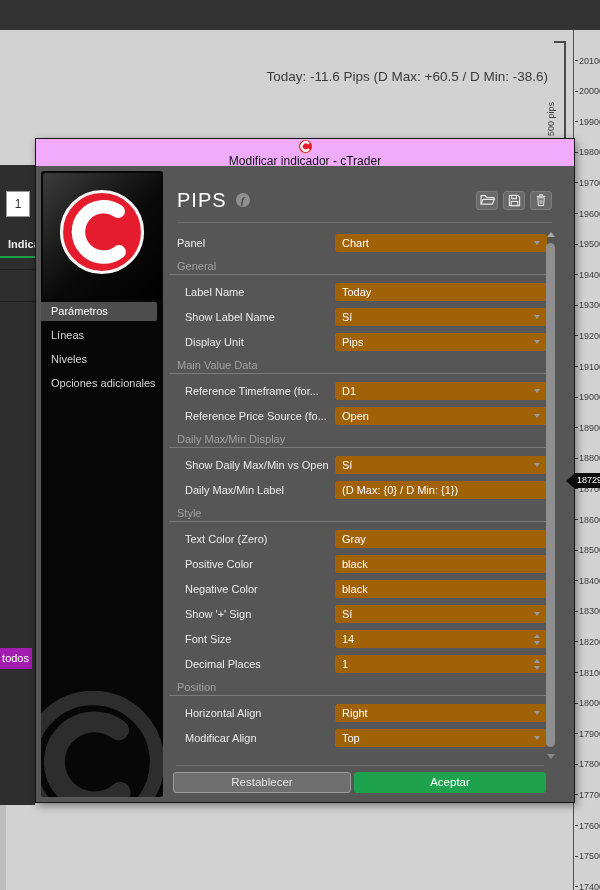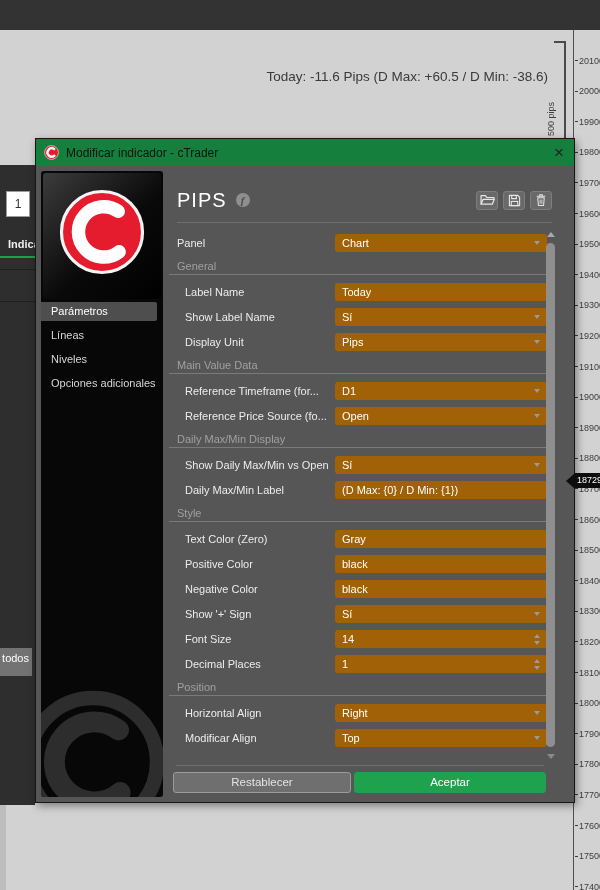--- a/index.html
+++ b/index.html
@@ -24,28 +24,28 @@
   .price-badge .box { background:#0d0d0d; color:#fff; font-size:9px; height:15px; line-height:15px; padding:0 3px; min-width:27px; }
 
   
   .left-panel { position:absolute; left:0; top:165px; width:35px; height:640px; background:#2e2e2e; }
   .lp-input { position:absolute; left:6px; top:26px; width:24px; height:26px; background:#fff; border:1px solid #9a9a9a;
               font-size:12px; color:#333; text-align:center; line-height:24px; }
   .lp-tab { position:absolute; left:8px; top:73px; font-size:11px; font-weight:bold; color:#f0f0f0; white-space:nowrap; }
   .lp-green { position:absolute; left:0; top:91px; width:35px; height:2px; background:#19a24c; }
   .lp-sep1 { position:absolute; left:0; top:104px; width:35px; height:1px; background:#1f1f1f; }
   .lp-sep2 { position:absolute; left:0; top:136px; width:35px; height:1px; background:#1f1f1f; }
-  .lp-todos { position:absolute; left:0; top:483px; width:32px; height:28px; background:#737373; color:#fff;
+  .lp-todos { position:absolute; left:0; top:483px; width:32px; height:21px; background:#a21caf; color:#fff;
               font-size:11px; line-height:21px; text-align:right; padding-right:3px; overflow:hidden; }
   .bottom-strip { position:absolute; left:0; top:805px; width:6px; height:85px; background:#bdbdbd; }
 
   
   .dialog { position:absolute; left:35px; top:138px; width:540px; height:665px; background:#565656;
             border:1px solid #161616; box-shadow:2px 3px 8px rgba(0,0,0,.4); }
-  .titlebar { position:absolute; left:0; top:0; right:0; height:27px; background:#15803d; display:flex; align-items:center; }
+  .titlebar { position:absolute; left:0; top:0; right:0; height:27px; background:#f0abfc; display:flex; align-items:center;flex-direction:column; }
   .titlebar .tlogo { width:15px; height:15px; margin:0 7px 0 8px; flex:none; }
   .title-text { font-size:12px; color:#111; }
   .close-btn { margin-left:auto; margin-right:10px; font-size:17px; color:#222; line-height:27px; cursor:default; }
 
   .dlg-body { position:absolute; left:0; top:27px; right:0; bottom:0; background:#565656; }
 
   .dlg-sidebar { position:absolute; left:5px; top:5px; width:122px; bottom:5px; background:#070707; border-radius:3px; overflow:hidden; }
   .logo-tile { position:absolute; left:2px; top:2px; right:2px; height:126px; border-radius:3px;
                background:linear-gradient(135deg,#3c3c3c 0%,#0a0a0a 55%,#000 100%); }
   .logo-tile svg { position:absolute; left:50%; top:14px; margin-left:-45px; }

